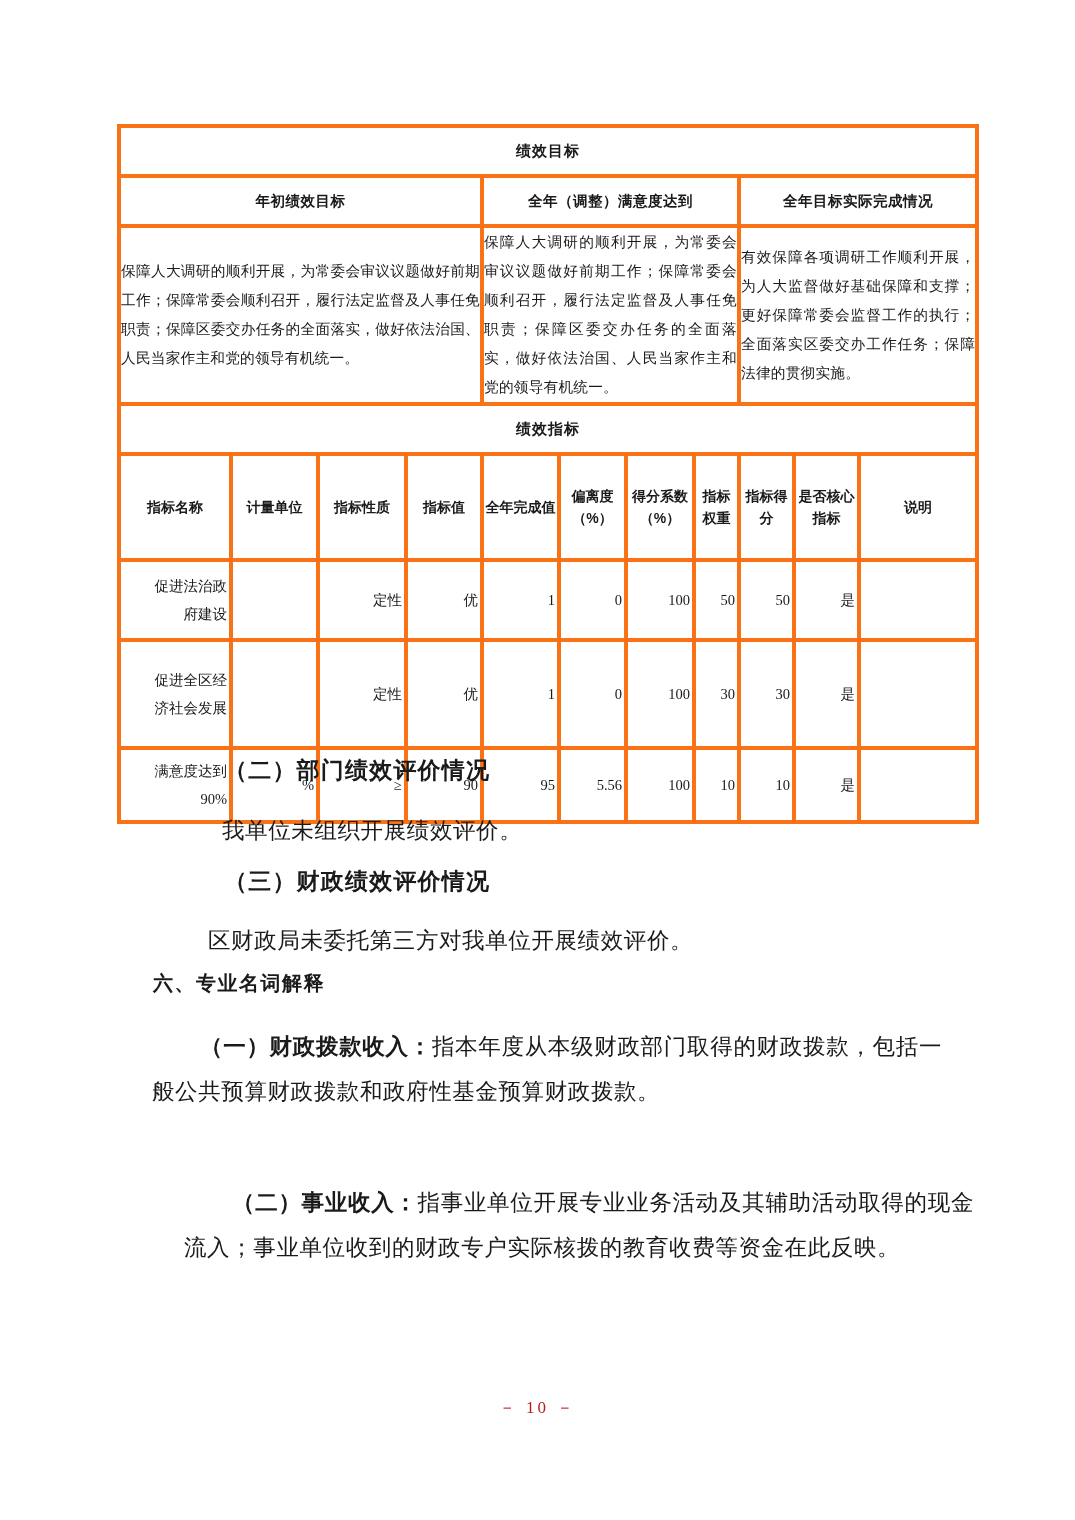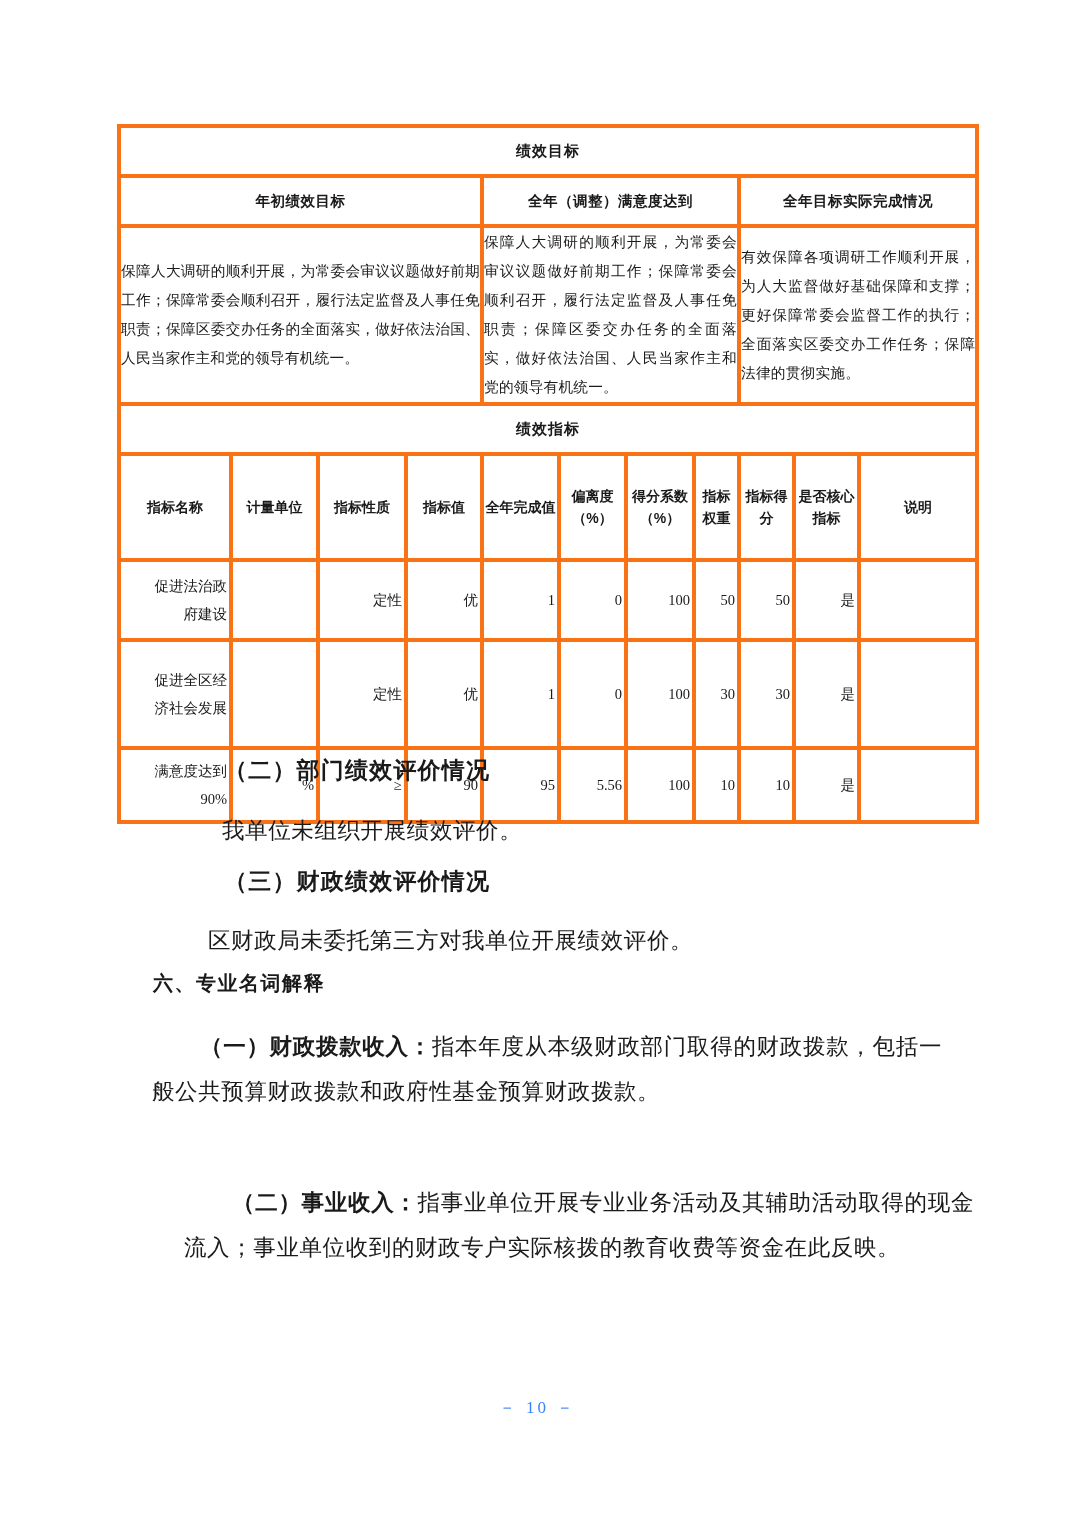--- a/index.html
+++ b/index.html
@@ -113,21 +113,21 @@
     font-family: "Liberation Sans", "DejaVu Sans", sans-serif;
     font-weight: bold;
   }
   .footer {
     position: absolute;
     left: 0;
     top: 1396px;
     width: 1075px;
     text-align: center;
     font-size: 17px;
-    color: #3b82f6;
+    color: #b91c1c;
     letter-spacing: 3px;
   }
 </style>
 </head>
 <body>
 
 <div class="page">
 
   <table class="perf-table">
     <colgroup>

